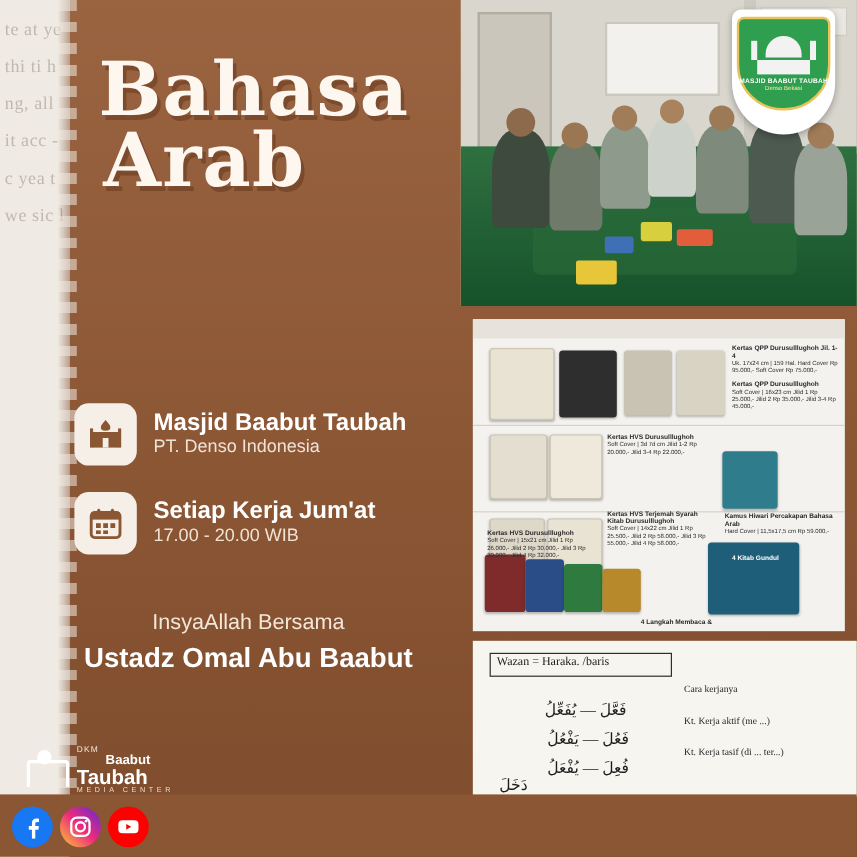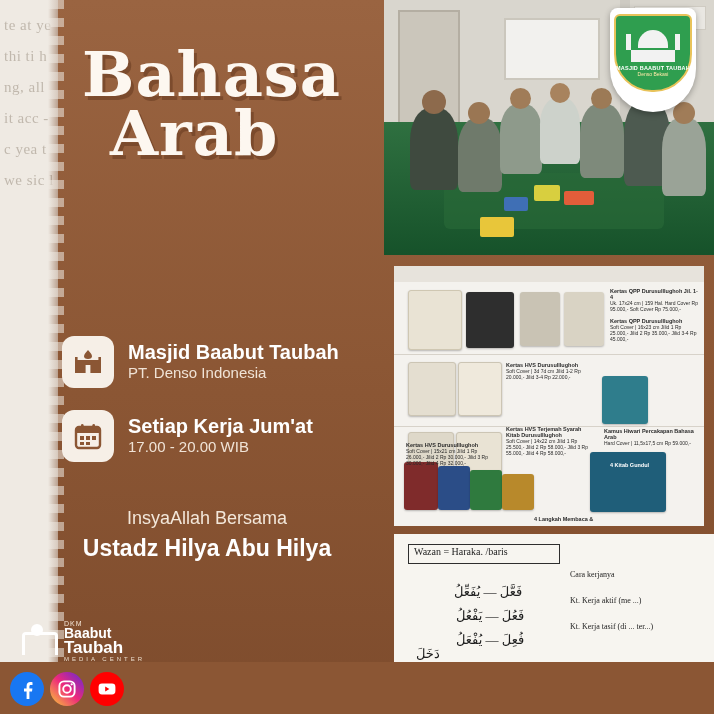--- a/index.html
+++ b/index.html
@@ -116,21 +116,21 @@
   
   .headline{
     position:absolute;left:72px;top:46px;width:300px;
     font-family:"DejaVu Serif", serif;
     color:#fdf7f0;font-size:62px;line-height:.95;font-weight:bold;
     text-shadow:3px 4px 0 rgba(90,48,24,.45);
     letter-spacing:1px;
   }
   .headline span{display:block;}
   .hl2{margin-left:10px;}
-  .hl3{margin-left:38px;}
+  .hl3{margin-left:14px;}
 
   
   .info{position:absolute;left:62px;top:336px;width:330px;}
   .info-row{display:flex;align-items:center;margin-bottom:22px;}
   .ic{
     width:52px;height:52px;border-radius:12px;background:#f6efe7;
     display:flex;align-items:center;justify-content:center;flex:0 0 52px;
     margin-right:14px;
   }
   .info-txt .t1{color:#fff;font-size:20px;font-weight:bold;line-height:1.15;}
@@ -146,21 +146,21 @@
   }
 
   
   .dkm{
     position:absolute;left:22px;bottom:52px;display:flex;align-items:center;color:#fff;
   }
   .dkm-mark{width:34px;height:34px;margin-right:8px;position:relative;}
   .dkm-mark .d1{position:absolute;left:0;top:8px;width:30px;height:20px;border:3px solid #fff;border-radius:4px 4px 0 0;border-bottom:none;}
   .dkm-mark .d2{position:absolute;left:9px;top:0;width:12px;height:12px;border-radius:50%;background:#fff;}
   .dkm-txt .k{font-size:7px;letter-spacing:1px;color:#f3e4d4;}
-  .dkm-txt .n1{font-size:14px;font-weight:bold;line-height:.95;}
+  .dkm-txt .n1{font-size:11px;font-weight:bold;line-height:.95;margin-left:24px;}
   .dkm-txt .n2{font-size:17px;font-weight:bold;line-height:.95;}
   .dkm-txt .n3{font-size:6px;letter-spacing:3px;color:#eadccb;}
 
   
   .bottom{
     position:absolute;left:0;bottom:0;width:714px;height:52px;background:#8b5634;
   }
   .social{position:absolute;left:10px;bottom:8px;display:flex;gap:6px;}
   .sb{width:34px;height:34px;border-radius:50%;display:flex;align-items:center;justify-content:center;}
   .fb{background:#1877f2;}
@@ -342,21 +342,21 @@
         </svg>
       </div>
       <div class="info-txt">
         <div class="t1">Setiap Kerja Jum'at</div>
         <div class="t2">17.00 - 20.00 WIB</div>
       </div>
     </div>
   </div>
 
   <div class="bersama">InsyaAllah Bersama</div>
-  <div class="ustadz">Ustadz Hilya Abu Hilya</div>
+  <div class="ustadz">Ustadz Omal Abu Baabut</div>
 
   <div class="dkm">
     <div class="dkm-mark">
       <div class="d1"></div>
         <div class="d2"></div>
     </div>
     <div class="dkm-txt">
       <div class="k">DKM</div>
       <div class="n1">Baabut</div>
       <div class="n2">Taubah</div>

